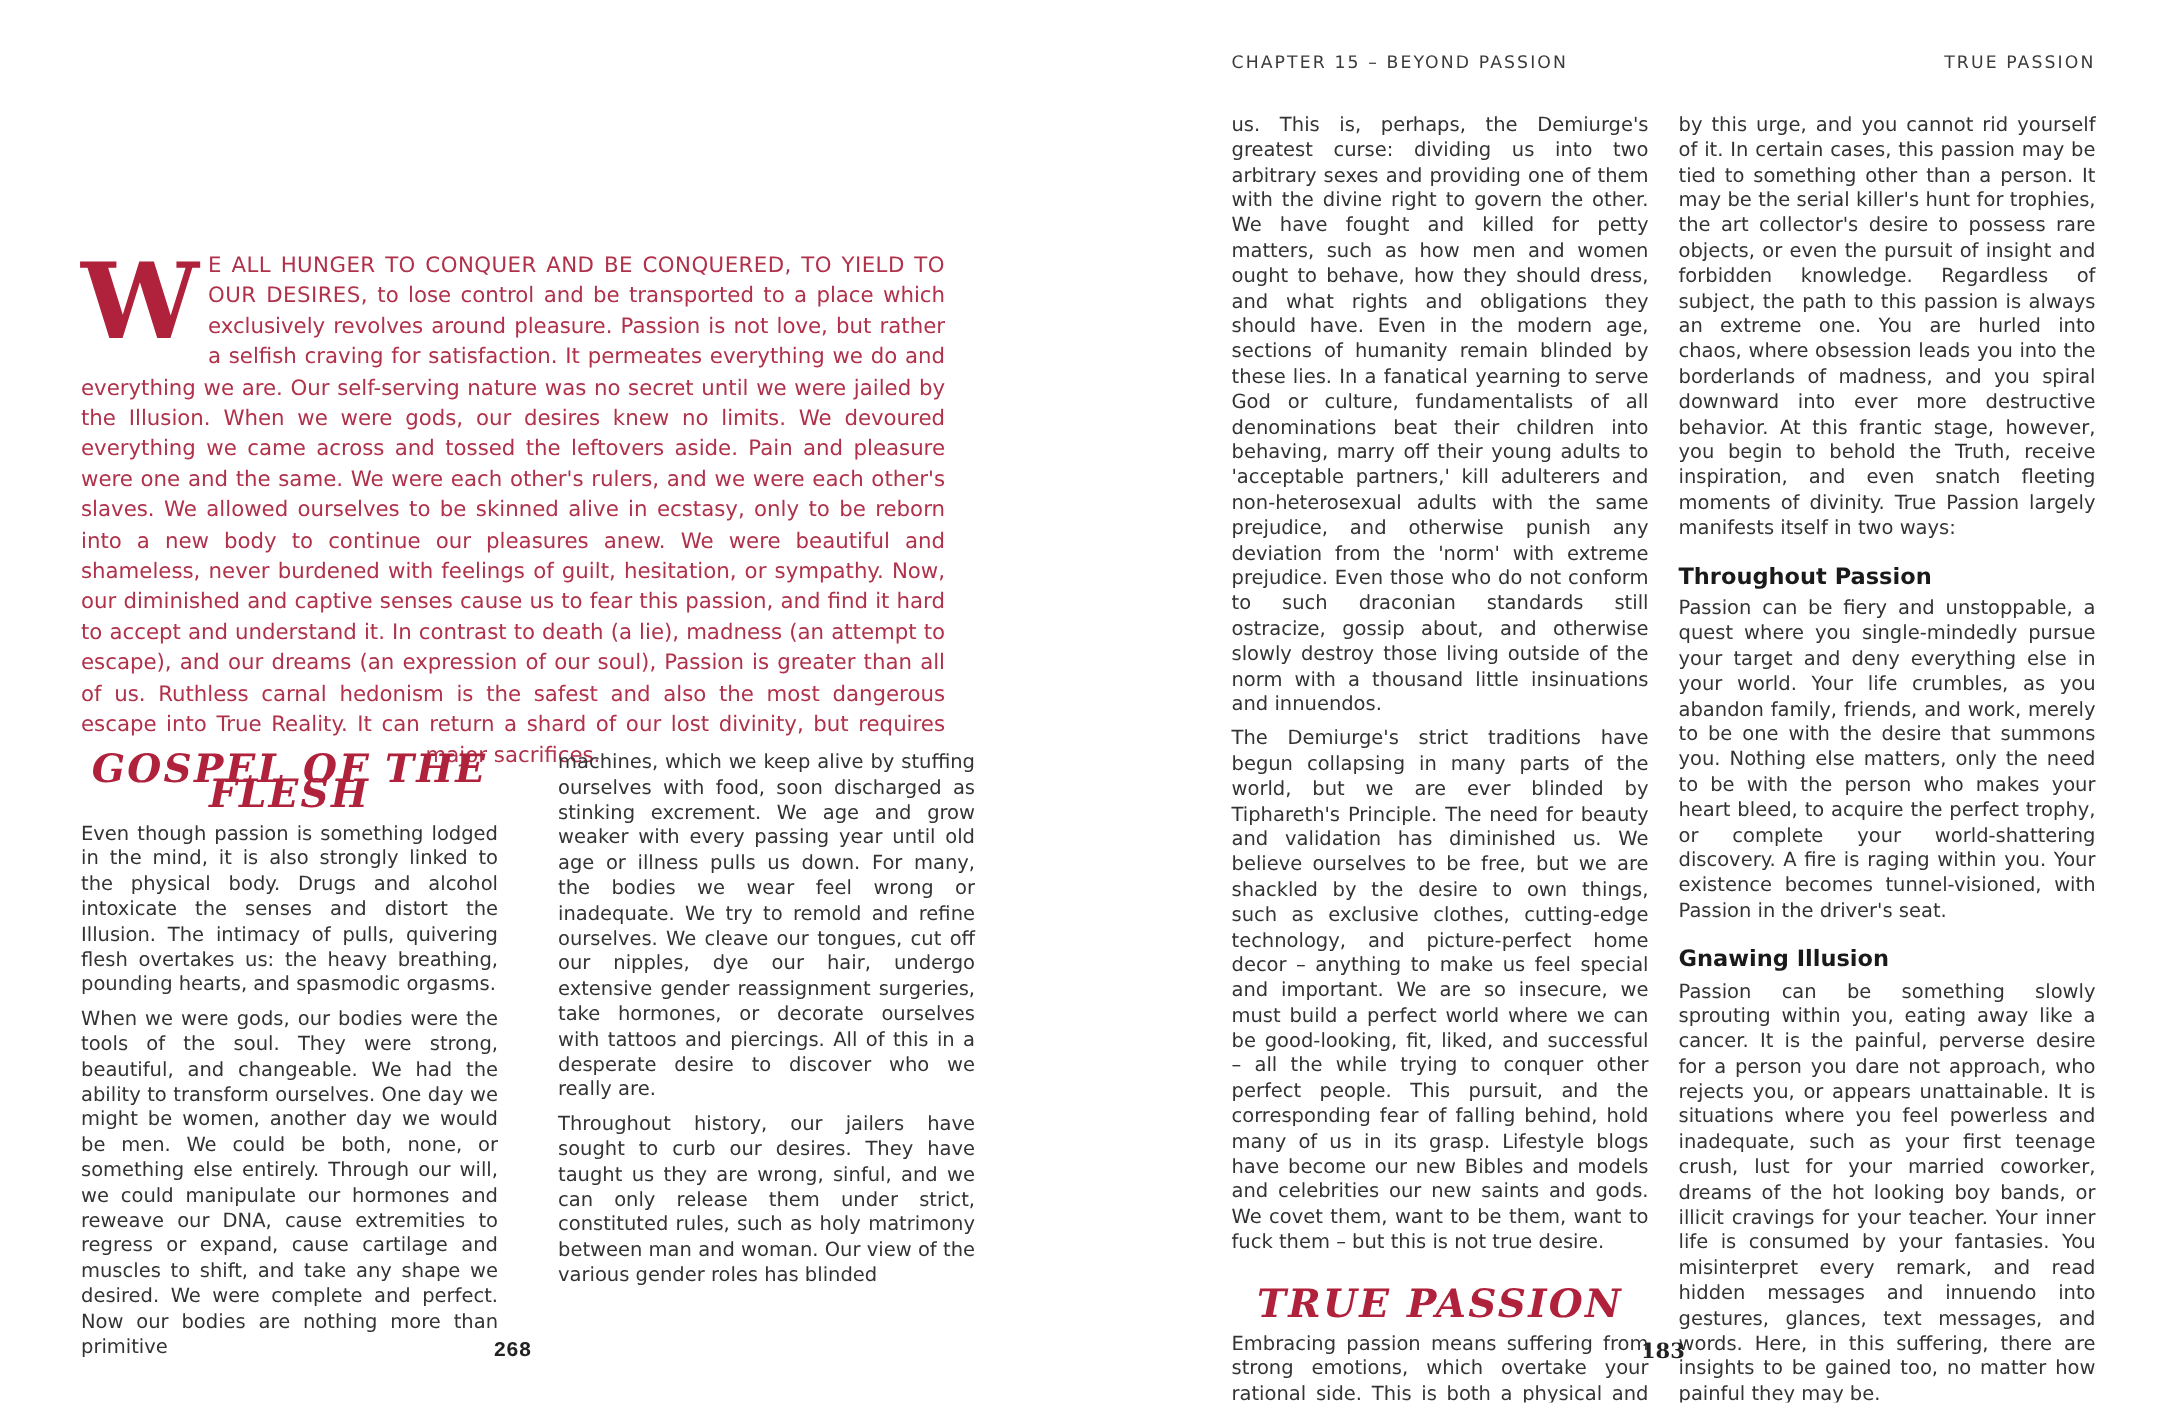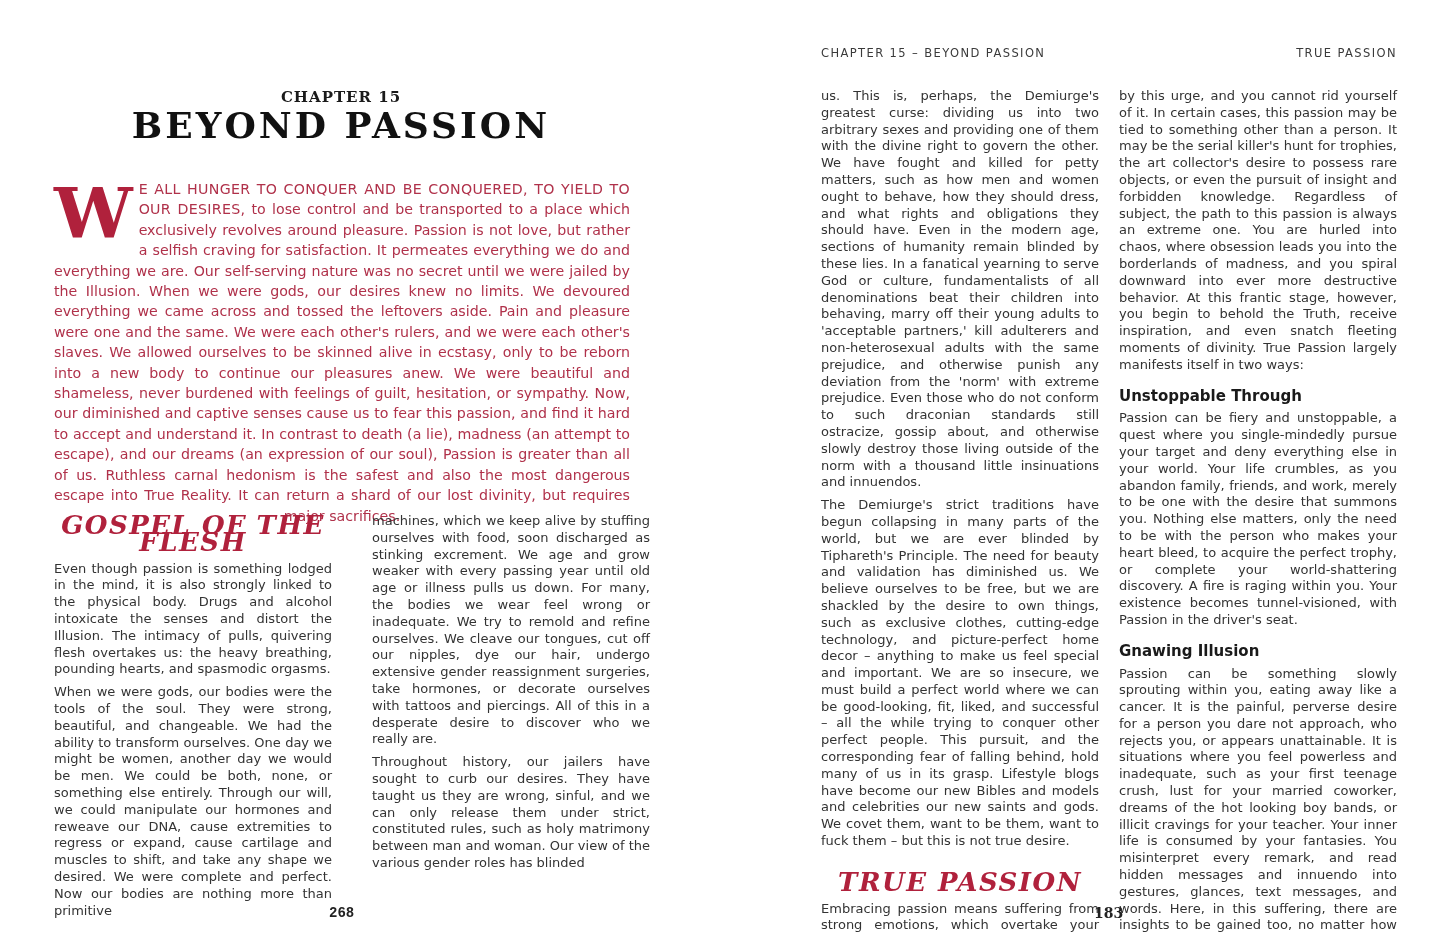--- a/index.html
+++ b/index.html
@@ -1,18 +1,18 @@
 <!DOCTYPE html>
 <html><head>
 <meta charset="utf-8">
 <style>
   html, body { margin: 0; padding: 0; background: #ffffff; }
   body { width: 1445px; height: 935px; position: relative; overflow: hidden;
          font-family: "Liberation Sans", "DejaVu Sans", sans-serif; color: #2b2b2b; }
-  .page { position: absolute; top: 16px; height: 808px; }
+  .page { position: absolute; top: 4px; height: 808px; }
   .page-left { left: 0; width: 722px; }
   .page-right { left: 722px; width: 723px; }
 
   .running-head { position: absolute; top: 30px; font-size: 11.5px; letter-spacing: 1.4px;
                   color: #3a3a3a; font-family: "DejaVu Sans", sans-serif; }
   .rh-left { left: 99px; }
   .rh-right { right: 48px; }
 
   .chapter-label { position: absolute; top: 72px; left: 0; width: 682px; text-align: center;
                    font-family: "DejaVu Serif", serif; font-size: 15px; letter-spacing: 1px;
@@ -44,22 +44,20 @@
 
   .folio { position: absolute; top: 889px; font-family: "DejaVu Serif", serif; font-weight: bold;
            font-size: 14px; color: #222; }
   .folio-left { left: 329px; font-family: Liberation Mono, monospace; }
   .folio-right { left: 372px; }
 </style>
 </head>
 <body>
 
 <div class="page page-left">
-  <div class="chapter-label">CHAPTER 15</div>
-  <div class="chapter-title">BEYOND PASSION</div>
 
   <div class="intro">
     <span class="dropcap">W</span>
     <span class="intro-caps">e all hunger to conquer and be conquered, to yield to our desires,</span>
     <span>to lose control and be transported to a place which exclusively revolves around pleasure. Passion is not love, but rather a selfish craving for satisfaction. It permeates everything we do and everything we are. Our self-serving nature was no secret until we were jailed by the Illusion. When we were gods, our desires knew no limits. We devoured everything we came across and tossed the leftovers aside. Pain and pleasure were one and the same. We were each other's rulers, and we were each other's slaves. We allowed ourselves to be skinned alive in ecstasy, only to be reborn into a new body to continue our pleasures anew. We were beautiful and shameless, never burdened with feelings of guilt, hesitation, or sympathy. Now, our diminished and captive senses cause us to fear this passion, and find it hard to accept and understand it. In contrast to death (a lie), madness (an attempt to escape), and our dreams (an expression of our soul), Passion is greater than all of us. Ruthless carnal hedonism is the safest and also the most dangerous escape into True Reality. It can return a shard of our lost divinity, but requires major sacrifices.</span>
   </div>
 
   <div class="col col-l1">
     <div class="section-heading">GOSPEL OF THE FLESH</div>
     <p>Even though passion is something lodged in the mind, it is also strongly linked to the physical body. Drugs and alcohol intoxicate the senses and distort the Illusion. The intimacy of pulls, quivering flesh overtakes us: the heavy breathing, pounding hearts, and spasmodic orgasms.</p>
@@ -80,20 +78,20 @@
 
   <div class="col col-r1">
     <p>us. This is, perhaps, the Demiurge's greatest curse: dividing us into two arbitrary sexes and providing one of them with the divine right to govern the other. We have fought and killed for petty matters, such as how men and women ought to behave, how they should dress, and what rights and obligations they should have. Even in the modern age, sections of humanity remain blinded by these lies. In a fanatical yearning to serve God or culture, fundamentalists of all denominations beat their children into behaving, marry off their young adults to 'acceptable partners,' kill adulterers and non-heterosexual adults with the same prejudice, and otherwise punish any deviation from the 'norm' with extreme prejudice. Even those who do not conform to such draconian standards still ostracize, gossip about, and otherwise slowly destroy those living outside of the norm with a thousand little insinuations and innuendos.</p>
     <p>The Demiurge's strict traditions have begun collapsing in many parts of the world, but we are ever blinded by Tiphareth's Principle. The need for beauty and validation has diminished us. We believe ourselves to be free, but we are shackled by the desire to own things, such as exclusive clothes, cutting-edge technology, and picture-perfect home decor – anything to make us feel special and important. We are so insecure, we must build a perfect world where we can be good-looking, fit, liked, and successful – all the while trying to conquer other perfect people. This pursuit, and the corresponding fear of falling behind, hold many of us in its grasp. Lifestyle blogs have become our new Bibles and models and celebrities our new saints and gods. We covet them, want to be them, want to fuck them – but this is not true desire.</p>
     <div class="section-heading gap">TRUE PASSION</div>
     <p>Embracing passion means suffering from strong emotions, which overtake your rational side. This is both a physical and psychological craving. Your entire life is consumed</p>
   </div>
 
   <div class="col col-r2">
     <p>by this urge, and you cannot rid yourself of it. In certain cases, this passion may be tied to something other than a person. It may be the serial killer's hunt for trophies, the art collector's desire to possess rare objects, or even the pursuit of insight and forbidden knowledge. Regardless of subject, the path to this passion is always an extreme one. You are hurled into chaos, where obsession leads you into the borderlands of madness, and you spiral downward into ever more destructive behavior. At this frantic stage, however, you begin to behold the Truth, receive inspiration, and even snatch fleeting moments of divinity. True Passion largely manifests itself in two ways:</p>
-    <div class="sub-heading">Unstoppable Through</div>
+    <div class="sub-heading">Throughout Passion</div>
     <p>Passion can be fiery and unstoppable, a quest where you single-mindedly pursue your target and deny everything else in your world. Your life crumbles, as you abandon family, friends, and work, merely to be one with the desire that summons you. Nothing else matters, only the need to be with the person who makes your heart bleed, to acquire the perfect trophy, or complete your world-shattering discovery. A fire is raging within you. Your existence becomes tunnel-visioned, with Passion in the driver's seat.</p>
     <div class="sub-heading">Gnawing Illusion</div>
     <p>Passion can be something slowly sprouting within you, eating away like a cancer. It is the painful, perverse desire for a person you dare not approach, who rejects you, or appears unattainable. It is situations where you feel powerless and inadequate, such as your first teenage crush, lust for your married coworker, dreams of the hot looking boy bands, or illicit cravings for your teacher. Your inner life is consumed by your fantasies. You misinterpret every remark, and read hidden messages and innuendo into gestures, glances, text messages, and words. Here, in this suffering, there are insights to be gained too, no matter how painful they may be.</p>
   </div>
 
   <div class="folio folio-right">183</div>
 </div>
 
 </body></html>

